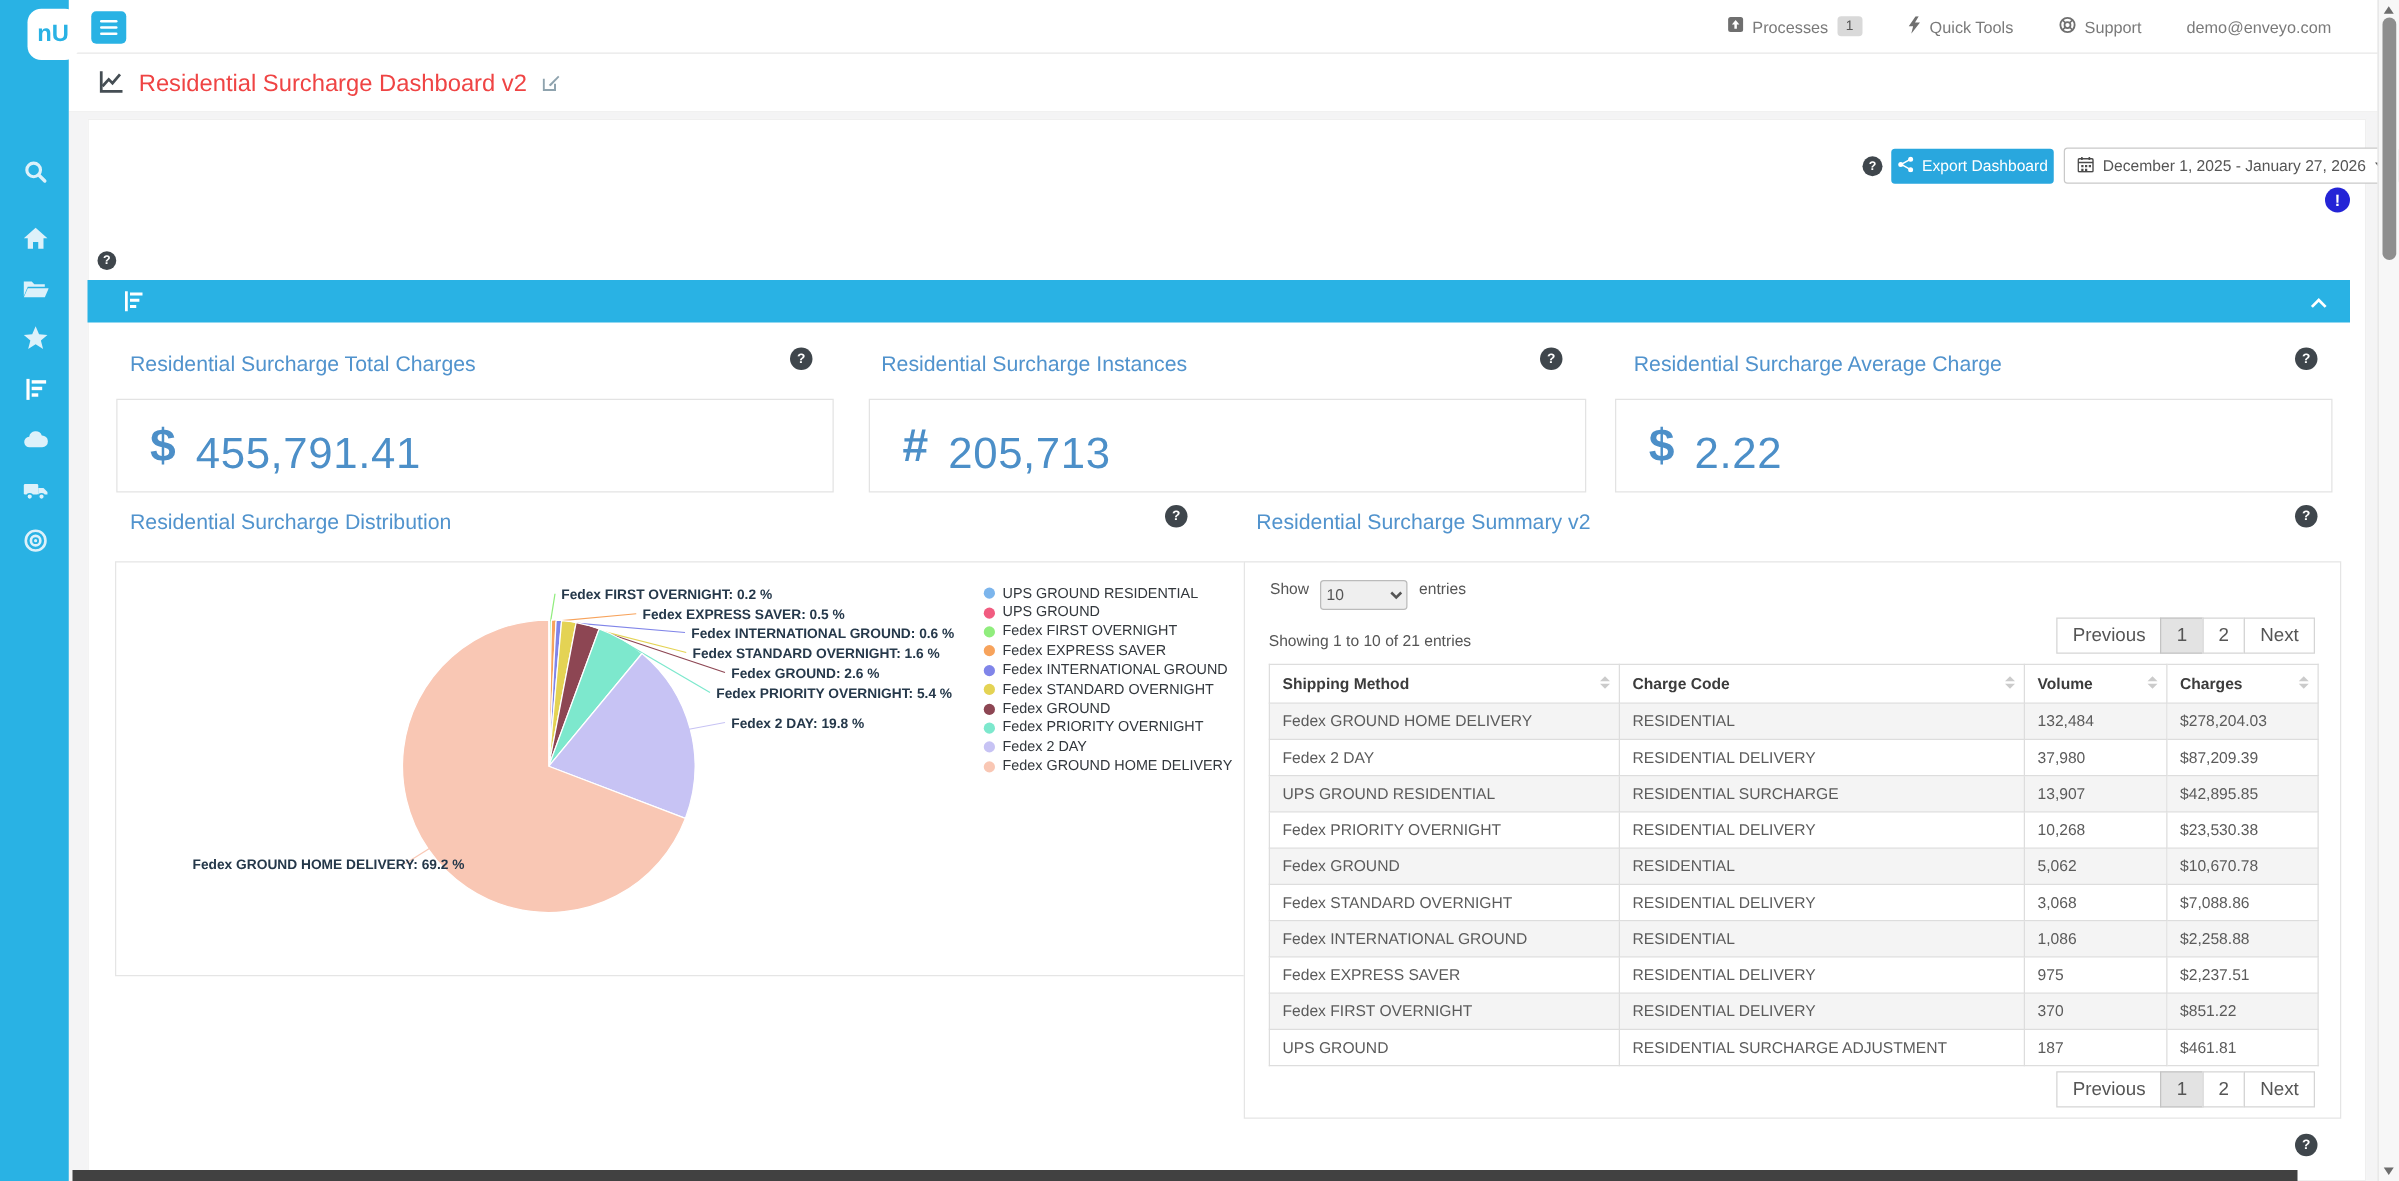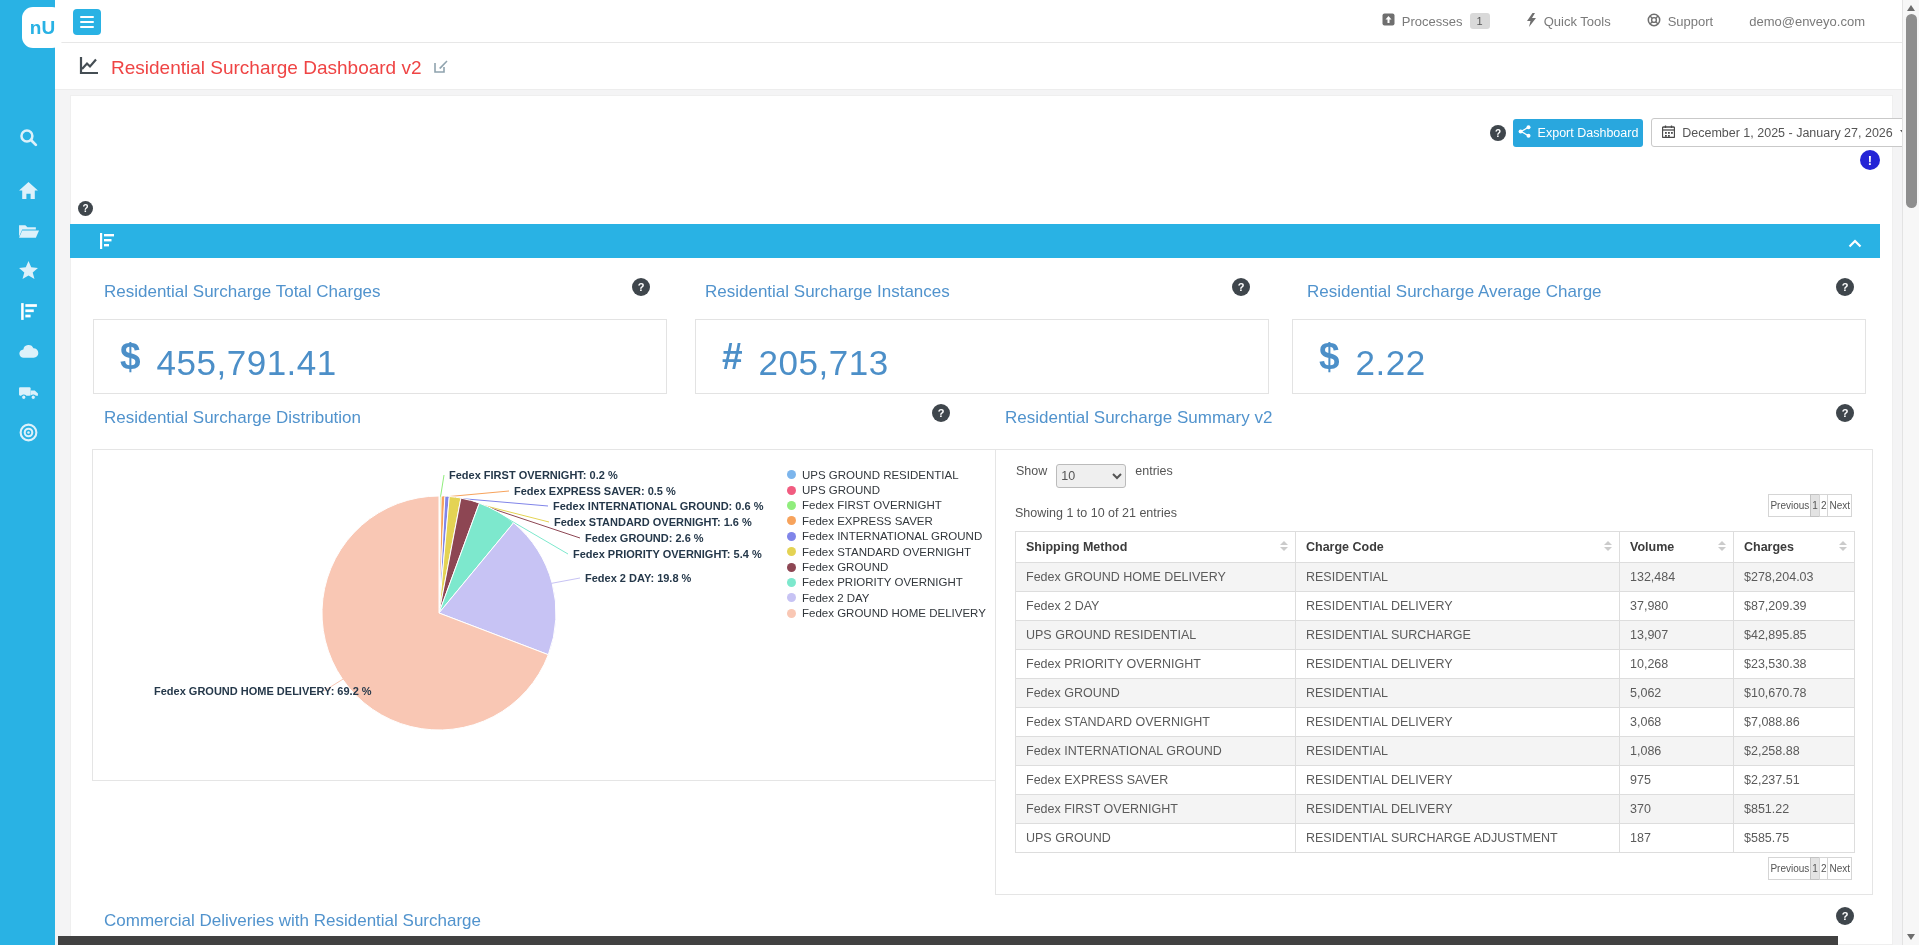--- a/index.html
+++ b/index.html
@@ -62,21 +62,21 @@
   .legend-label { font-size:11.5px; color:#33383d; white-space:nowrap; }
   .chart-menu { position:absolute; right:18px; top:13px; display:flex; flex-direction:column; gap:3px; cursor:pointer; }
   .chart-menu i { display:block; width:15px; height:2.5px; background:#666; }
 
   .summarybox { position:absolute; left:995px; top:449px; width:878px; height:446px; background:#fff; border:1px solid #e5e5e5; z-index:6; }
   .show-row { position:absolute; left:20px; top:14px; display:flex; align-items:flex-start; gap:9px; font-size:12.5px; color:#555; }
   .show-row select { width:70px; height:24px; font-size:12.5px; color:#555; border:1px solid #bbb; border-radius:3px; font-family:inherit; }
   .showing-text { position:absolute; left:19px; top:56px; font-size:12.5px; color:#555; }
   .pagination { position:absolute; right:20px; display:flex; }
   .pagination.top { top:44px; } .pagination.bottom { top:407px; }
-  .page-btn { border:1px solid #d5d5d5; background:#fff; color:#555; font-size:10px; padding:5px 1px; margin-left:-1px; cursor:pointer; white-space:nowrap; }
+  .page-btn { border:1px solid #d5d5d5; background:#fff; color:#555; font-size:15px; padding:5px 12px; margin-left:-1px; cursor:pointer; white-space:nowrap; }
   .page-btn.active { background:#e3e3e3; border-color:#c3c3c3; }
 
   table.data { position:absolute; left:19px; top:81px; width:839px; border-collapse:collapse; table-layout:fixed; }
   table.data th, table.data td { border:1px solid #ddd; font-size:12.5px; text-align:left; overflow:hidden; white-space:nowrap; }
   table.data th { color:#3c3c3c; font-weight:bold; padding:8px 10px; height:30px; position:relative; cursor:pointer; }
   table.data td { color:#5b5b5b; padding:7px 10px; height:29px; }
   table.data tbody tr:nth-child(odd) { background:#f4f4f4; }
   .sorts { position:absolute; right:7px; top:9px; display:flex; flex-direction:column; gap:2px; }
   .tri-up { width:0; height:0; border-left:4px solid transparent; border-right:4px solid transparent; border-bottom:4px solid #cbcbcb; }
   .tri-dn { width:0; height:0; border-left:4px solid transparent; border-right:4px solid transparent; border-top:4px solid #cbcbcb; }
@@ -462,33 +462,32 @@
           <tr>
             <td>Fedex FIRST OVERNIGHT</td>
             <td>RESIDENTIAL DELIVERY</td>
             <td>370</td>
             <td>$851.22</td>
           </tr>
           <tr>
             <td>UPS GROUND</td>
             <td>RESIDENTIAL SURCHARGE ADJUSTMENT</td>
             <td>187</td>
-            <td>$585.75</td>
+            <td>$461.81</td>
           </tr>
         </tbody>
     </table>
     <div class="pagination bottom" id="pagination-bottom">
         <span class="page-btn">Previous</span>
         <span class="page-btn active">1</span>
         <span class="page-btn">2</span>
         <span class="page-btn">Next</span>
       </div>
   </div>
 
-  <div class="section-title" style="left:104px; top:911px;">Commercial Deliveries with Residential Surcharge</div>
   <div class="help-dot big" style="left:1836px; top:907px;">?</div>
 
   <div class="vscroll">
     <div class="arr-up"></div>
     <div class="vthumb"></div>
     <div class="arr-dn"></div>
   </div>
   <div class="hthumb"></div>
 
 </div>

